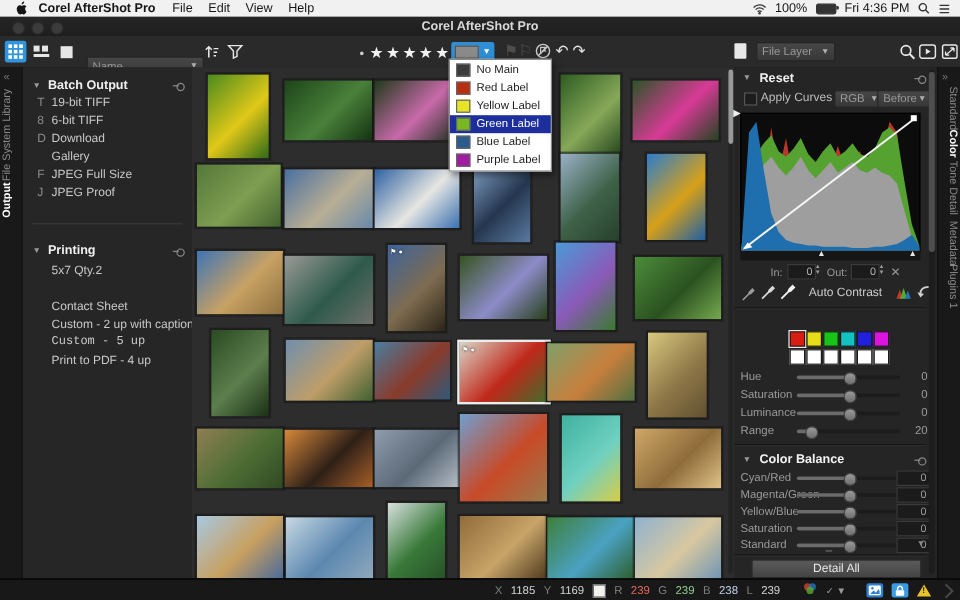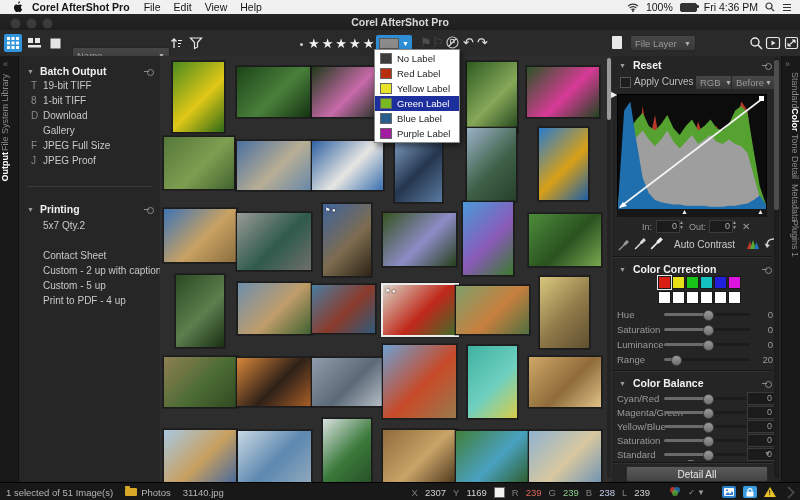--- a/index.html
+++ b/index.html
@@ -252,21 +252,21 @@
         <span class="tri">▼</span>
         <span class="t">Batch Output</span>
         <span class="pin pi"></span>
       </div>
       <div class="lp-item" style="top: 22px;">
         <span class="k">T</span>
         <span class="lbl">19-bit TIFF</span>
       </div>
       <div class="lp-item" style="top: 37px;">
         <span class="k">8</span>
-        <span class="lbl">1-bit TIFF</span>
+        <span class="lbl">6-bit TIFF</span>
       </div>
       <div class="lp-item" style="top: 52px;">
         <span class="k">D</span>
         <span class="lbl">Download</span>
       </div>
       <div class="lp-item" style="top: 67px;">
         <span class="k"></span>
         <span class="lbl">Gallery</span>
       </div>
       <div class="lp-item" style="top: 82px;">
@@ -287,21 +287,21 @@
         <span class="lbl">5x7 Qty.2</span>
       </div>
       <div class="lp-item" style="top: 192px;">
         <span class="k"></span>
         <span class="lbl">Contact Sheet</span>
       </div>
       <div class="lp-item" style="top: 207px;">
         <span class="k"></span>
         <span class="lbl">Custom - 2 up with captions</span>
       </div>
-      <div class="lp-item" style="top: 222px;">
+      <div class="lp-item" style="top: 222px; font-family: Liberation Mono, monospace;">
         <span class="k"></span>
         <span class="lbl">Custom - 5 up</span>
       </div>
       <div class="lp-item" style="top: 237px;">
         <span class="k"></span>
         <span class="lbl">Print to PDF - 4 up</span>
       </div>
       <div class="lp-div" style="top: 130px;"></div>
     </div>
 
@@ -355,21 +355,21 @@
       <div class="thumb" style="left: 77px; top: 374px; width: 73px; height: 51px; background: linear-gradient(135deg, rgb(200, 216, 226) 0%, rgb(92, 136, 176) 55%, rgb(143, 168, 188) 100%);"></div>
       <div class="thumb" style="left: 162px; top: 362px; width: 48px; height: 65px; background: linear-gradient(135deg, rgb(216, 224, 223) 0%, rgb(58, 122, 58) 55%, rgb(39, 79, 39) 100%);"></div>
       <div class="thumb" style="left: 222px; top: 373px; width: 73px; height: 52px; background: linear-gradient(135deg, rgb(143, 108, 58) 0%, rgb(200, 164, 104) 55%, rgb(79, 58, 30) 100%);"></div>
       <div class="thumb" style="left: 295px; top: 374px; width: 73px; height: 52px; background: linear-gradient(135deg, rgb(63, 127, 58) 0%, rgb(74, 162, 194) 55%, rgb(44, 92, 40) 100%);"></div>
       <div class="thumb" style="left: 368px; top: 374px; width: 72px; height: 52px; background: linear-gradient(135deg, rgb(143, 178, 208) 0%, rgb(216, 200, 160) 55%, rgb(111, 148, 180) 100%);"></div>
     </div>
 
   <div id="label-dropdown">
       <div class="ld-item">
         <span class="sw" style="background: rgb(60, 60, 60);"></span>
-        <span>No Label</span>
+        <span>No Main</span>
       </div>
       <div class="ld-item">
         <span class="sw" style="background: rgb(185, 45, 16);"></span>
         <span>Red Label</span>
       </div>
       <div class="ld-item">
         <span class="sw" style="background: rgb(230, 227, 41);"></span>
         <span>Yellow Label</span>
       </div>
       <div class="ld-item sel">
@@ -443,25 +443,20 @@
           <path d="M3 11l3-9 3 9z" fill="#58a832"></path>
           <path d="M7 11l2.5-7 2.5 7z" fill="#2277bb"></path>
         </svg></span>
     <span style="position:absolute;left:152px;top:181px"><svg width="12" height="12" viewBox="0 0 12 12">
           <path d="M10 2C5 2 3 4 3 8" stroke="#d0d0d0" stroke-width="1.5" fill="none"></path>
           <path d="M0.5 6.5L3 11l3-3z" fill="#d0d0d0"></path>
         </svg></span>
 
     <div class="rp-div" style="top:200px"></div>
 
-    <div class="rp-h" style="top:206px">
-      <span class="tri">▼</span>
-      <span class="t">Color Correction</span>
-      <span class="pin pi"></span>
-    </div>
     <div id="cc-swatches">
         <span class="ccsw sel" style="left: 46px; top: 220px; background: rgb(216, 30, 18);"></span>
         <span class="ccsw" style="left: 60px; top: 220px; background: rgb(230, 222, 22);"></span>
         <span class="ccsw" style="left: 74px; top: 220px; background: rgb(23, 196, 23);"></span>
         <span class="ccsw" style="left: 88px; top: 220px; background: rgb(20, 194, 194);"></span>
         <span class="ccsw" style="left: 102px; top: 220px; background: rgb(32, 32, 221);"></span>
         <span class="ccsw" style="left: 116px; top: 220px; background: rgb(221, 20, 221);"></span>
         <span class="ccsw" style="left: 46px; top: 235px; background: rgb(255, 255, 255);"></span>
         <span class="ccsw" style="left: 60px; top: 235px; background: rgb(255, 255, 255);"></span>
         <span class="ccsw" style="left: 74px; top: 235px; background: rgb(255, 255, 255);"></span>
@@ -568,29 +563,23 @@
     <span class="collapse">»</span>
   <span class="vt" style="top: 16px;">Standard</span>
       <span class="vt sel" style="top: 52px;">Color</span>
       <span class="vt" style="top: 78px;">Tone</span>
       <span class="vt" style="top: 100px;">Detail</span>
       <span class="vt" style="top: 128px;">Metadata</span>
       <span class="vt" style="top: 164px;">Plugins 1</span>
     </div>
 
   <div id="statusbar">
-    <span class="lft">
-      <span>1 selected of 51 Image(s)</span>
-      <span class="folder"></span>
-      <span style="margin-left:-8px">Photos</span>
-      <span>31140.jpg</span>
-    </span>
     <span class="rgt">
       <span class="slbl">X</span>
-        <span class="vl">2307</span>
+        <span class="vl">1185</span>
       <span class="slbl">Y</span>
         <span class="vl">1169</span>
       <span class="pxsw"></span>
       <span class="slbl">R</span>
         <span class="vr">239</span>
       <span class="slbl">G</span>
         <span class="vg">239</span>
       <span class="slbl">B</span>
         <span class="vb">238</span>
       <span class="slbl">L</span>

